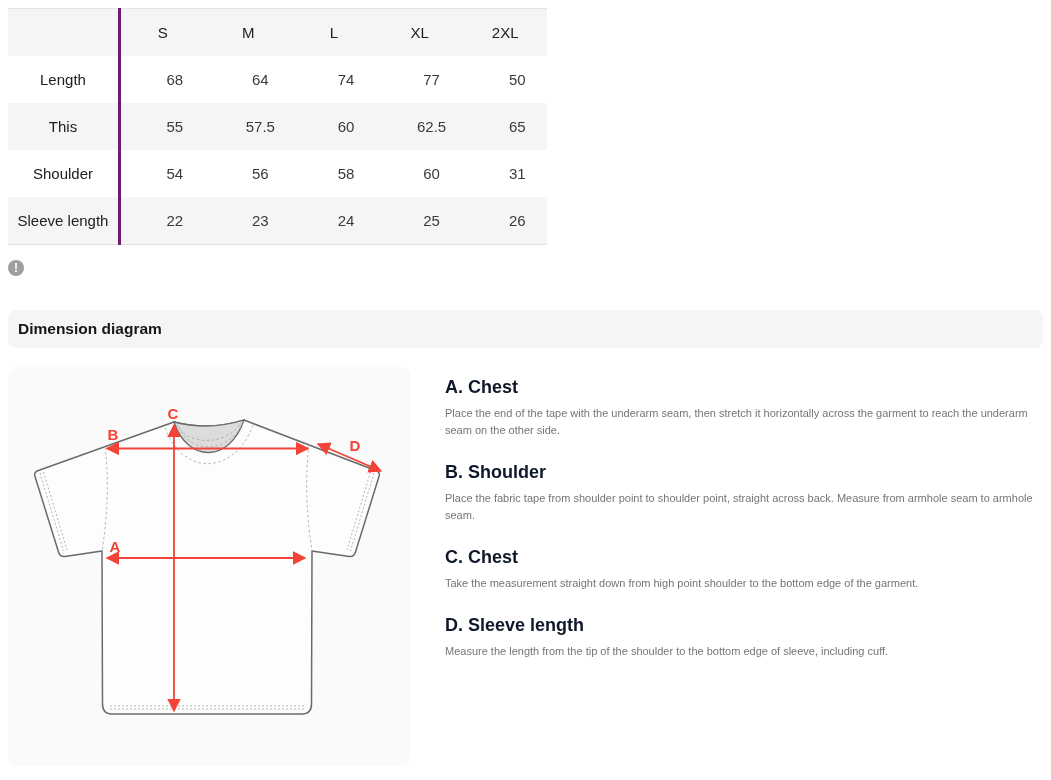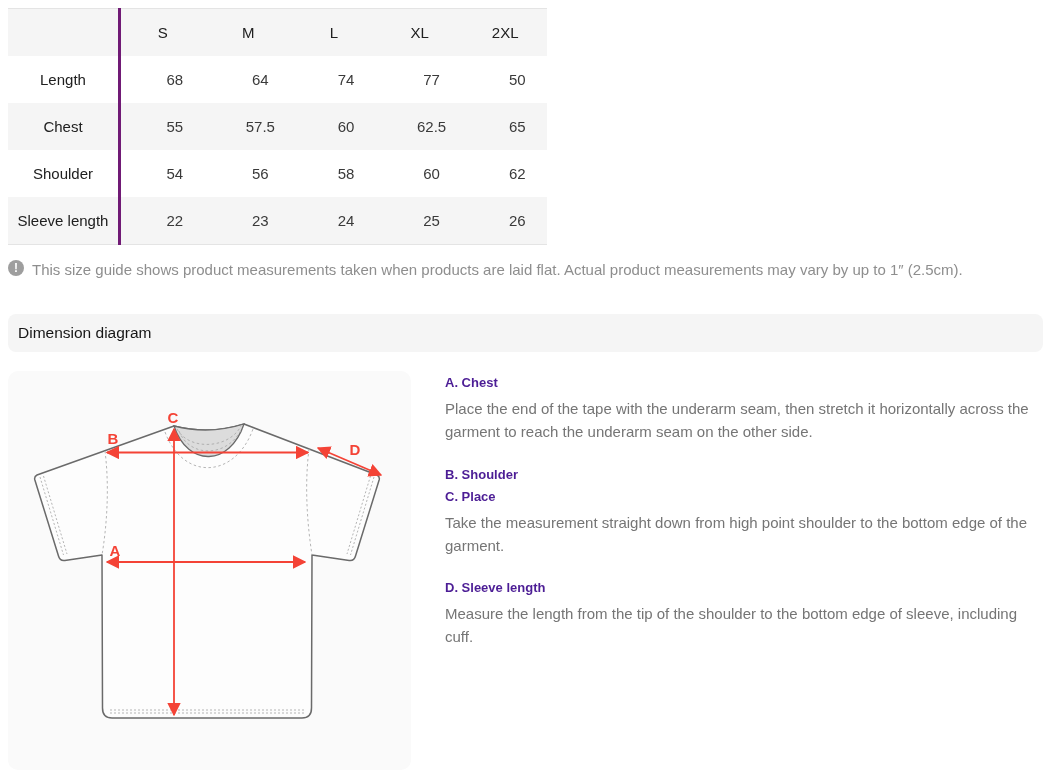--- a/index.html
+++ b/index.html
@@ -22,29 +22,29 @@
   .note{display:flex;align-items:flex-start;margin-top:14px;width:1035px;}
   .note .info-icon{flex:0 0 auto;width:16px;height:16px;border-radius:50%;
        background:#9e9e9e;color:#fff;font-size:12px;font-weight:700;line-height:16px;
        text-align:center;margin:1px 8px 0 0;}
   .note .note-text{font-size:15px;color:#8e8e8e;line-height:1.4;}
 
   
   .section-bar{margin-top:34px;width:1035px;height:38px;background:#f5f5f5;
        border-radius:8px;display:flex;align-items:center;box-sizing:border-box;
        padding-left:10px;}
-  .section-bar .section-title{font-size:15.5px;font-weight:400;color:#161616;}
+  .section-bar .section-title{font-size:15.5px;font-weight:700;color:#161616;}
 
   
   .dim-row{display:flex;margin-top:19px;}
   .diagram-card{width:403px;height:399px;background:#fafafa;border-radius:10px;
        flex:0 0 auto;}
   .dim-texts{margin-left:34px;width:600px;padding-top:0px;}
-  .m-heading{font-size:13px;font-weight:700;color:#4c1d95;margin:4px 0 7px 0;}
-  .m-desc{font-size:15px;color:#757575;line-height:1.55;margin:0 0 23px 0;}
+  .m-heading{font-size:18px;font-weight:700;color:#0f172a;margin:10px 0 7px 0;}
+  .m-desc{font-size:11px;color:#757575;line-height:1.55;margin:0 0 23px 0;}
   svg text.arrow-label{font-family:"Liberation Sans",sans-serif;font-size:15px;font-weight:700;}
 </style>
 </head>
 <body>
 
 <div class="container">
 
   <table class="size-table">
     <thead>
         <tr>
@@ -59,49 +59,48 @@
     <tbody>
         <tr>
           <th class="rowlabel">Length</th>
           <td>68</td>
           <td>64</td>
           <td>74</td>
           <td>77</td>
           <td>50</td>
         </tr>
         <tr>
-          <th class="rowlabel">Chest</th>
+          <th class="rowlabel">This</th>
           <td>55</td>
           <td>57.5</td>
           <td>60</td>
           <td>62.5</td>
           <td>65</td>
         </tr>
         <tr>
           <th class="rowlabel">Shoulder</th>
           <td>54</td>
           <td>56</td>
           <td>58</td>
           <td>60</td>
-          <td>62</td>
+          <td>31</td>
         </tr>
         <tr>
           <th class="rowlabel">Sleeve length</th>
           <td>22</td>
           <td>23</td>
           <td>24</td>
           <td>25</td>
           <td>26</td>
         </tr>
       </tbody>
   </table>
 
   <div class="note">
     <span class="info-icon">!</span>
-    <span class="note-text">This size guide shows product measurements taken when products are laid flat. Actual product measurements may vary by up to 1″ (2.5cm).</span>
   </div>
 
   <div class="section-bar">
     <span class="section-title">Dimension diagram</span>
   </div>
 
   <div class="dim-row">
 
     <div class="diagram-card">
       <svg width="403" height="399" viewBox="0 0 403 399">
@@ -146,23 +145,24 @@
       </svg>
     </div>
 
     <div class="dim-texts">
       <div>
         <p class="m-heading">A. Chest</p>
         <p class="m-desc">Place the end of the tape with the underarm seam, then stretch it horizontally across the garment to reach the underarm seam on the other side.</p>
       </div>
       <div>
         <p class="m-heading">B. Shoulder</p>
+        <p class="m-desc">Place the fabric tape from shoulder point to shoulder point, straight across back. Measure from armhole seam to armhole seam.</p>
       </div>
       <div>
-        <p class="m-heading">C. Place</p>
+        <p class="m-heading">C. Chest</p>
         <p class="m-desc">Take the measurement straight down from high point shoulder to the bottom edge of the garment.</p>
       </div>
       <div>
         <p class="m-heading">D. Sleeve length</p>
         <p class="m-desc">Measure the length from the tip of the shoulder to the bottom edge of sleeve, including cuff.</p>
       </div>
     </div>
   </div>
 </div>
 

